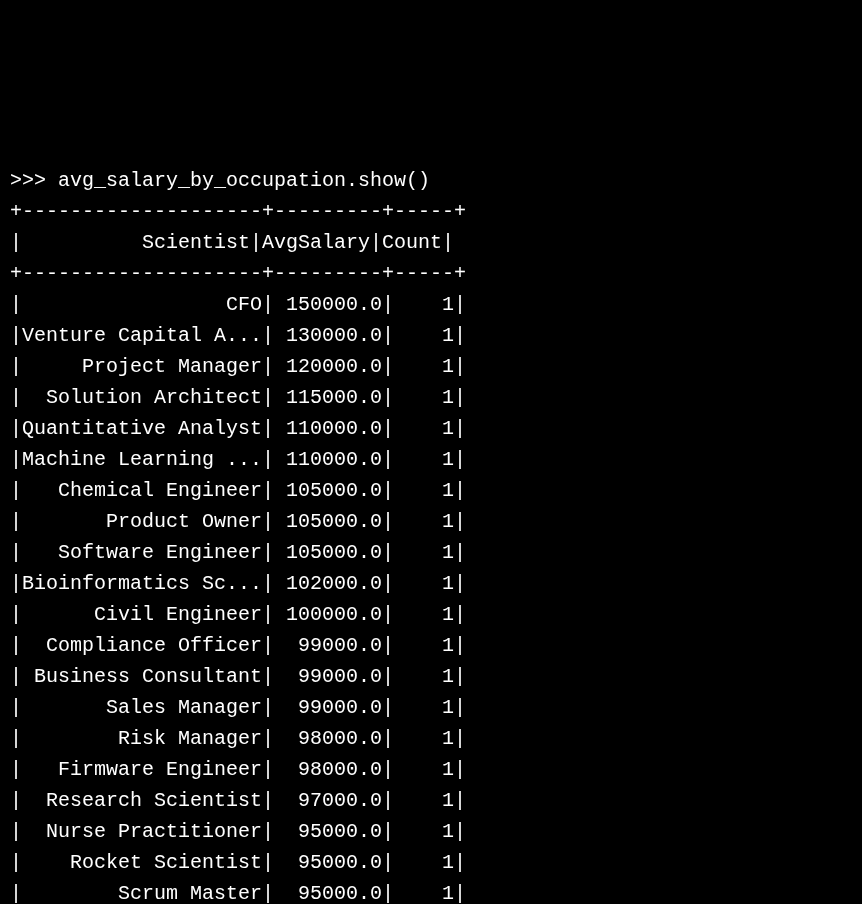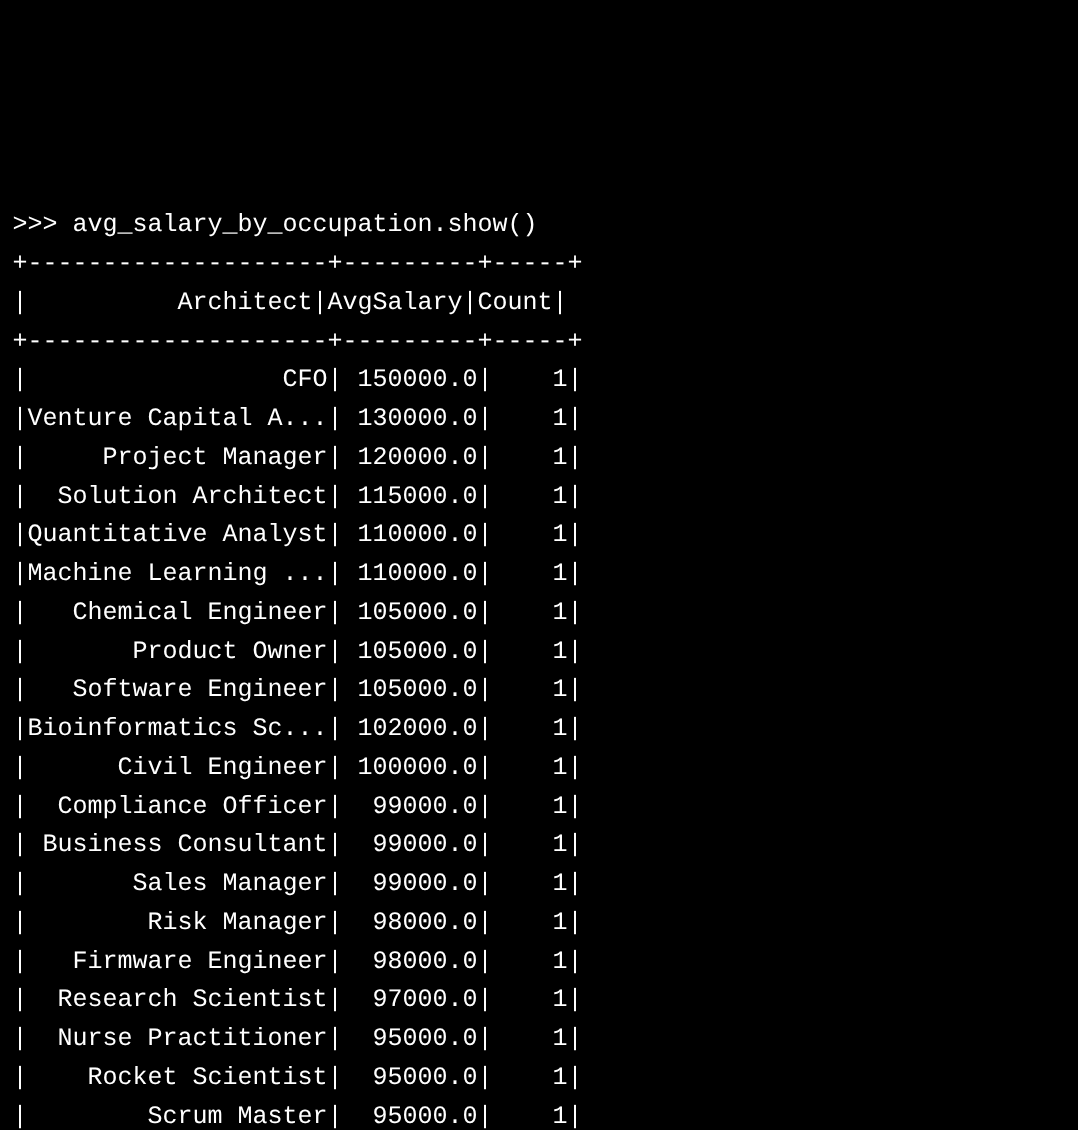--- a/index.html
+++ b/index.html
@@ -17,21 +17,21 @@
     }
   </style>
 </head>
 <body>
 
 
 
 <div class="terminal-output">
 <span>&gt;&gt;&gt; avg_salary_by_occupation.show()</span>
 <span>+--------------------+---------+-----+</span>
-<span>|          Architect|AvgSalary|Count|</span>
+<span>|          Scientist|AvgSalary|Count|</span>
 <span>+--------------------+---------+-----+</span>
 <div id="table-body">|                 CFO| 150000.0|    1|
 |Venture Capital A...| 130000.0|    1|
 |     Project Manager| 120000.0|    1|
 |  Solution Architect| 115000.0|    1|
 |Quantitative Analyst| 110000.0|    1|
 |Machine Learning ...| 110000.0|    1|
 |   Chemical Engineer| 105000.0|    1|
 |       Product Owner| 105000.0|    1|
 |   Software Engineer| 105000.0|    1|

